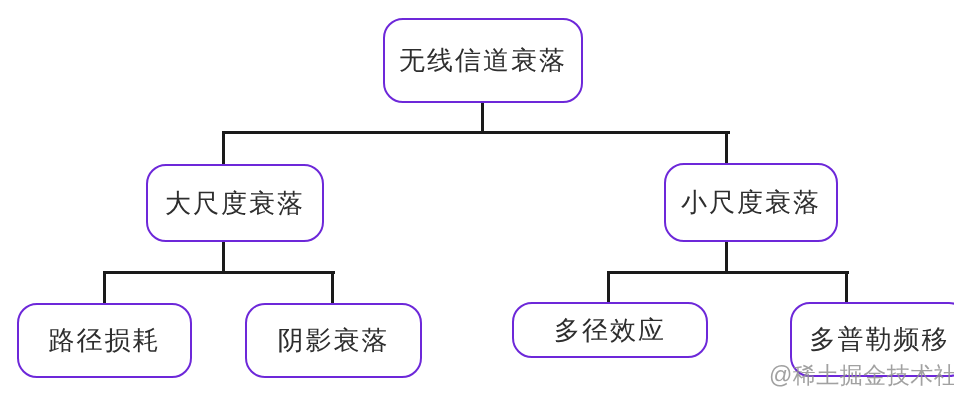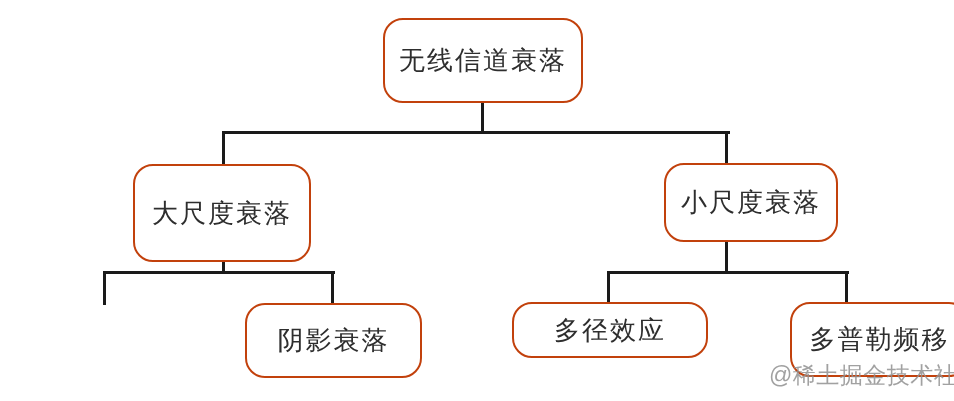--- a/index.html
+++ b/index.html
@@ -12,39 +12,39 @@
     width: 954px;
     height: 401px;
     background: #ffffff;
     overflow: hidden;
     font-family: "Liberation Serif", "DejaVu Serif", serif;
   }
   .node {
     position: absolute;
     box-sizing: border-box;
     background: #ffffff;
-    border: 2px solid #c2410c;
+    border: 2px solid #6d28d9;
     border-radius: 20px;
     display: flex;
     align-items: center;
     justify-content: center;
     font-size: 26px;
     letter-spacing: 2px;
     color: #2e2e2e;
     z-index: 2;
     white-space: nowrap;
   }
   .connector {
     position: absolute;
     background: #1a1a1a;
     z-index: 1;
   }
   
   #node-root        { left: 383px; top: 18px;  width: 200px; height: 85px; }
-  #node-large-scale { left: 133px; top: 164px; width: 178px; height: 98px; }
+  #node-large-scale { left: 146px; top: 164px; width: 178px; height: 78px; }
   #node-small-scale { left: 640px; top: 163px; width: 174px; height: 79px; margin-left: 24px; }
   #node-path-loss   { left: 17px;  top: 303px; width: 175px; height: 75px; }
   #node-shadow      { left: 245px; top: 303px; width: 177px; height: 75px; }
   #node-multipath   { left: 512px; top: 302px; width: 196px; height: 56px; }
   #node-doppler     { left: 758px; top: 302px; width: 179px; height: 75px; margin-left: 32px; }
   
   #c1  { left: 481px; top: 102px; width: 3px;   height: 32px; }
   #c2  { left: 222px; top: 131px; width: 508px; height: 3px;  }
   #c3  { left: 222px; top: 131px; width: 3px;   height: 35px; }
   #c4  { left: 725px; top: 131px; width: 3px;   height: 34px; }
@@ -93,20 +93,23 @@
   </div>
 
   <div class="node" id="node-large-scale">
     <span>大尺度衰落</span>
   </div>
 
   <div class="node" id="node-small-scale">
     <span>小尺度衰落</span>
   </div>
 
+  <div class="node" id="node-path-loss">
+    <span>路径损耗</span>
+  </div>
 
   <div class="node" id="node-shadow">
     <span>阴影衰落</span>
   </div>
 
   <div class="node" id="node-multipath">
     <span>多径效应</span>
   </div>
 
   <div class="node" id="node-doppler">

